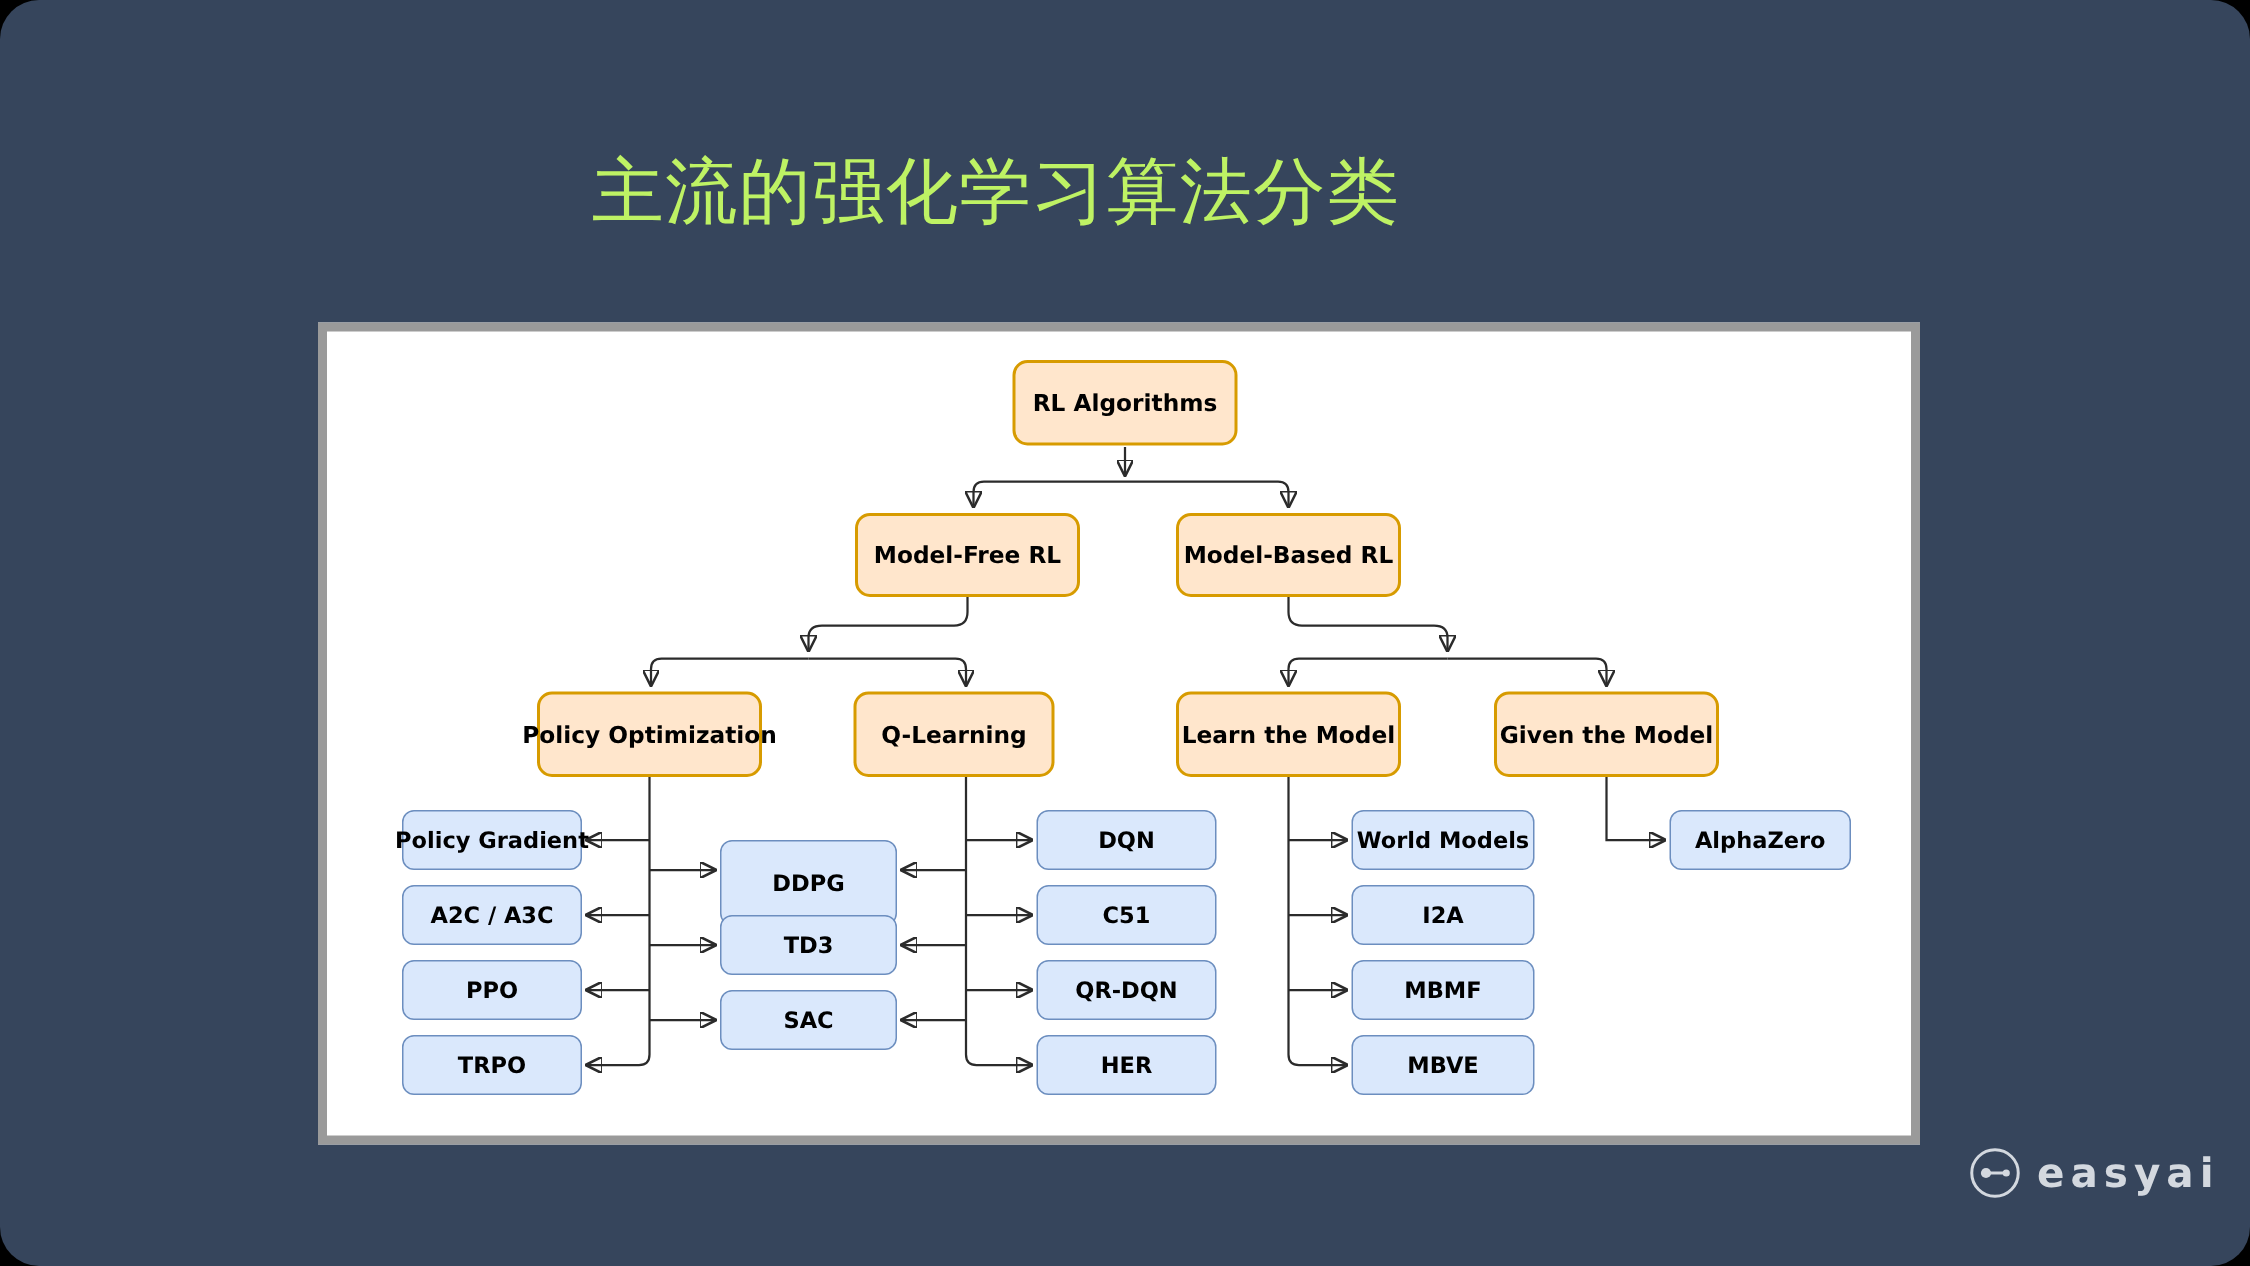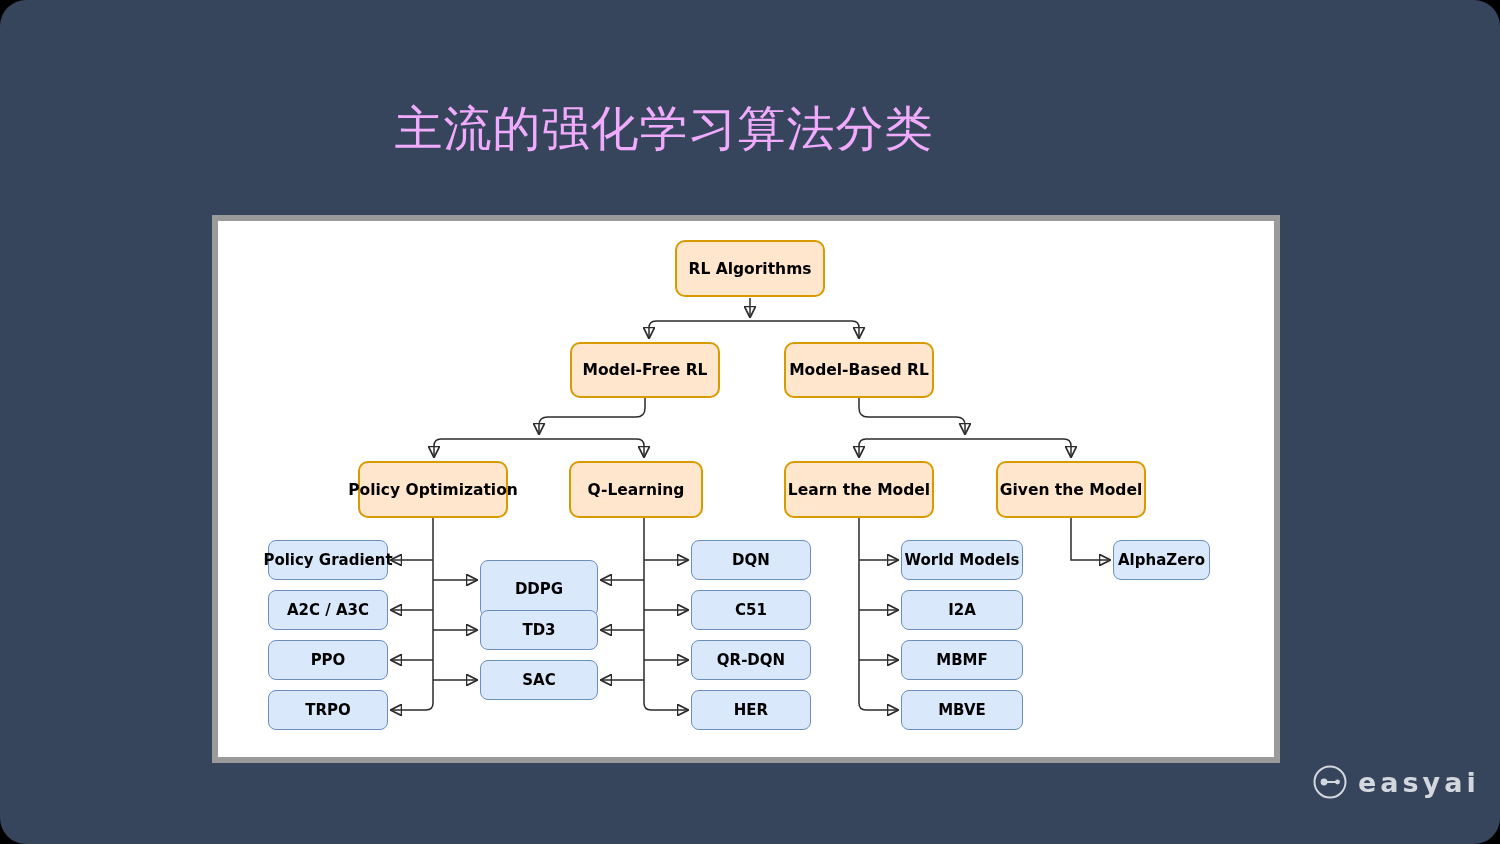--- a/index.html
+++ b/index.html
@@ -3,21 +3,21 @@
 <meta charset="utf-8">
 <style>
   html,body{margin:0;padding:0;background:#000;}
   .slide{
     position:relative;width:1500px;height:844px;background:#36455C;
     border-radius:26px;overflow:hidden;
     font-family:"DejaVu Sans",sans-serif;
   }
   .page-title{
     position:absolute;left:0;top:96px;width:1328px;height:64px;
-    text-align:center;color:#f0abfc;font-size:48px;line-height:64px;
+    text-align:center;color:#bef264;font-size:48px;line-height:64px;
     letter-spacing:1px;font-weight:400;
   }
   .panel{
     position:absolute;left:212px;top:215px;width:1056px;height:536px;
     background:#FFFFFF;border:6px solid #9A9A9A;box-sizing:content-box;
   }
   .connectors{position:absolute;left:0;top:0;width:1500px;height:844px;pointer-events:none;}
   .connectors path{fill:none;stroke:#2B2B2B;stroke-width:1.5;}
   .node{
     position:absolute;display:flex;align-items:center;justify-content:center;
@@ -109,21 +109,21 @@
   <div class="node alg" style="left:691px;top:540px;width:120px;height:40px;">DQN</div>
   <div class="node alg" style="left:691px;top:590px;width:120px;height:40px;">C51</div>
   <div class="node alg" style="left:691px;top:640px;width:120px;height:40px;">QR-DQN</div>
   <div class="node alg" style="left:691px;top:690px;width:120px;height:40px;">HER</div>
 
   <div class="node alg" style="left:901px;top:540px;width:122px;height:40px;">World Models</div>
   <div class="node alg" style="left:901px;top:590px;width:122px;height:40px;">I2A</div>
   <div class="node alg" style="left:901px;top:640px;width:122px;height:40px;">MBMF</div>
   <div class="node alg" style="left:901px;top:690px;width:122px;height:40px;">MBVE</div>
 
-  <div class="node alg" style="left:1113px;top:540px;width:97px;height:40px;">AlphaZero</div>
+  <div class="node alg" style="left:1113px;top:540px;width:121px;height:40px;">AlphaZero</div>
 
   <div class="logo">
     <svg width="34" height="34" viewBox="0 0 34 34">
       <circle cx="17" cy="17" r="15.5" fill="none" stroke="#D3D8DF" stroke-width="2"></circle>
       <circle cx="11" cy="17" r="3.4" fill="#D3D8DF"></circle>
       <circle cx="24.5" cy="17" r="2.4" fill="#D3D8DF"></circle>
       <line x1="11" y1="17" x2="24.5" y2="17" stroke="#D3D8DF" stroke-width="2"></line>
     </svg>
     <span class="logo-text">easyai</span>
   </div>

